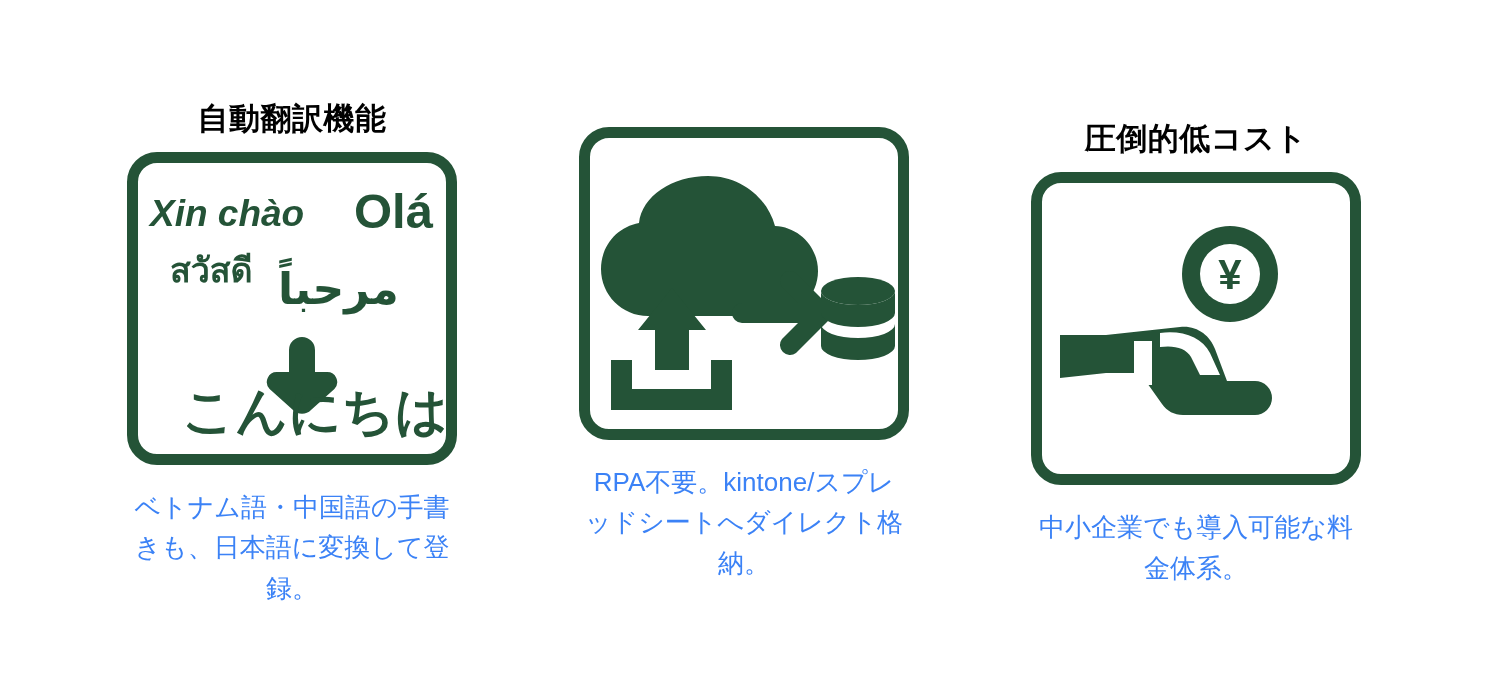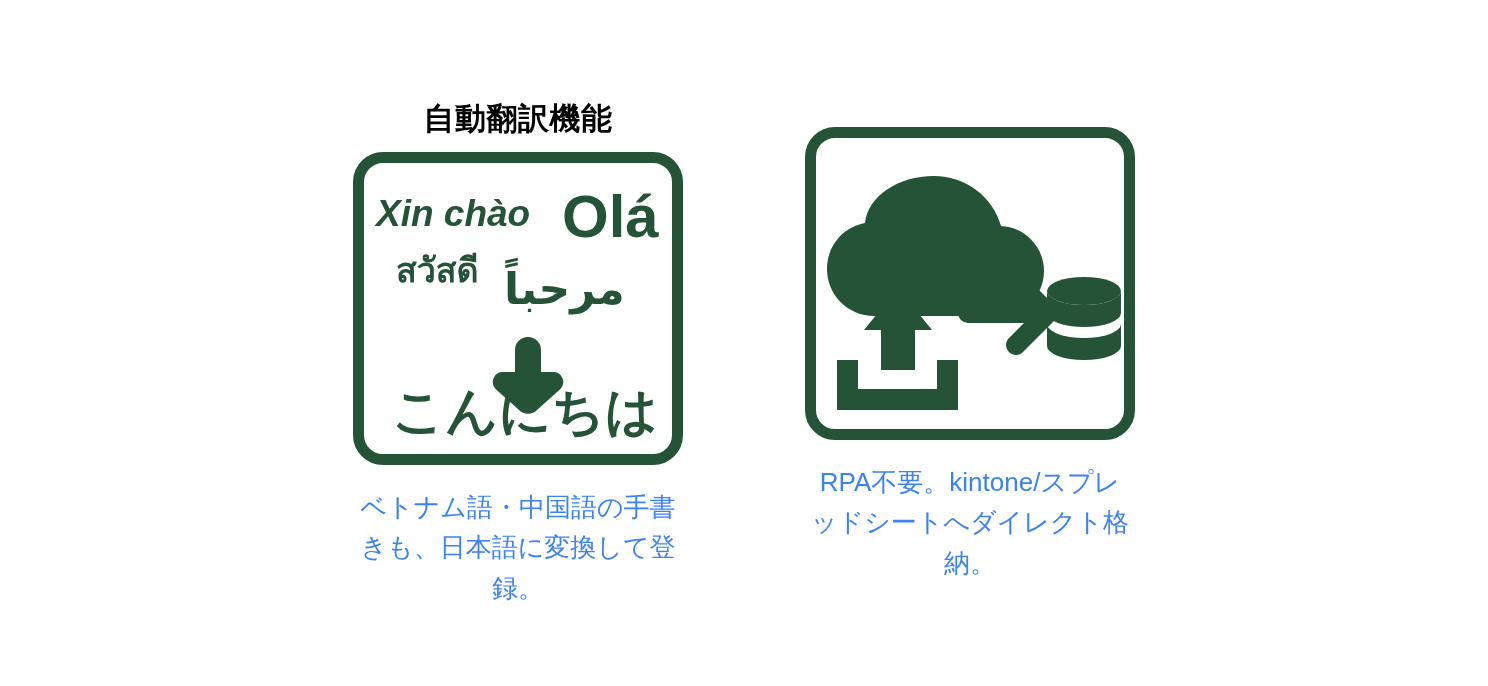--- a/index.html
+++ b/index.html
@@ -70,24 +70,24 @@
     inset: 0;
   }
   .lang-word {
     position: absolute;
     color: #245337;
     font-weight: bold;
     white-space: nowrap;
     line-height: 1;
   }
   .lang-vi   { left: 12px;  top: 32px;  font-size: 37px; font-style: italic; }
-  .lang-pt   { left: 198px; top: 24px;  font-size: 60px; }
+  .lang-pt   { left: 216px; top: 24px;  font-size: 49px; }
   .lang-th   { left: 32px;  top: 90px; font-size: 34px; }
   .lang-ar   { left: 140px; top: 104px;  font-size: 44px; direction: rtl; }
-  .lang-ja   { left: 28px;  top: 222px; font-size: 52px; }
+  .lang-ja   { left: 44px;  top: 222px; font-size: 52px; }
 
   .down-arrow {
     position: absolute;
     left: 124px;
     top: 172px;
     width: 80px;
     height: 82px;
   }
 
   
@@ -168,14 +168,52 @@
           <ellipse cx="268" cy="153" rx="37" ry="14" fill="#245337"></ellipse>
           <path d="M231 153 v22 a37 14 0 0 0 74 0 v-22 a37 14 0 0 1 -74 0 z" fill="#245337"></path>
           <path d="M231 186 v22 a37 14 0 0 0 74 0 v-22 a37 14 0 0 1 -74 0 z" fill="#245337"></path>
         </g>
       </svg>
     </div>
 
     <div class="feature-caption">RPA不要。kintone/スプレッドシートへダイレクト格納。</div>
   </div>
 
+  <div class="feature-card">
+    <div class="feature-title">圧倒的低コスト</div>
+
+    <div class="icon-box">
+      <svg class="cost-svg" width="308" height="291" viewBox="0 0 308 291">
+
+        <g>
+          <circle cx="188" cy="91" r="48" fill="#245337"></circle>
+          <circle cx="188" cy="91" r="30" fill="#ffffff"></circle>
+          <text x="188" y="106" text-anchor="middle" font-family="Liberation Sans, DejaVu Sans, sans-serif" font-size="42" font-weight="bold" fill="#245337">¥</text>
+        </g>
+
+        <g>
+          <path d="M18 152
+                   h46
+                   l74 -8
+                   c16 -2 30 8 35 22
+                   l12 32
+                   h28
+                   a17 17 0 0 1 0 34
+                   h-72
+                   c-9 0 -16 -4 -21 -11
+                   l-22 -31
+                   h-34
+                   l-46 5 z" fill="#245337"></path>
+          <path d="M92 158 h18 v44 h-18 z" fill="#ffffff"></path>
+          <path d="M118 150
+                   c22 -3 42 4 50 20
+                   l10 22
+                   h-20
+                   l-9 -18
+                   c-5 -9 -17 -12 -31 -10 z" fill="#ffffff"></path>
+        </g>
+      </svg>
+    </div>
+
+    <div class="feature-caption">中小企業でも導入可能な料金体系。</div>
+  </div>
 
 </div>
 
 </body></html>

